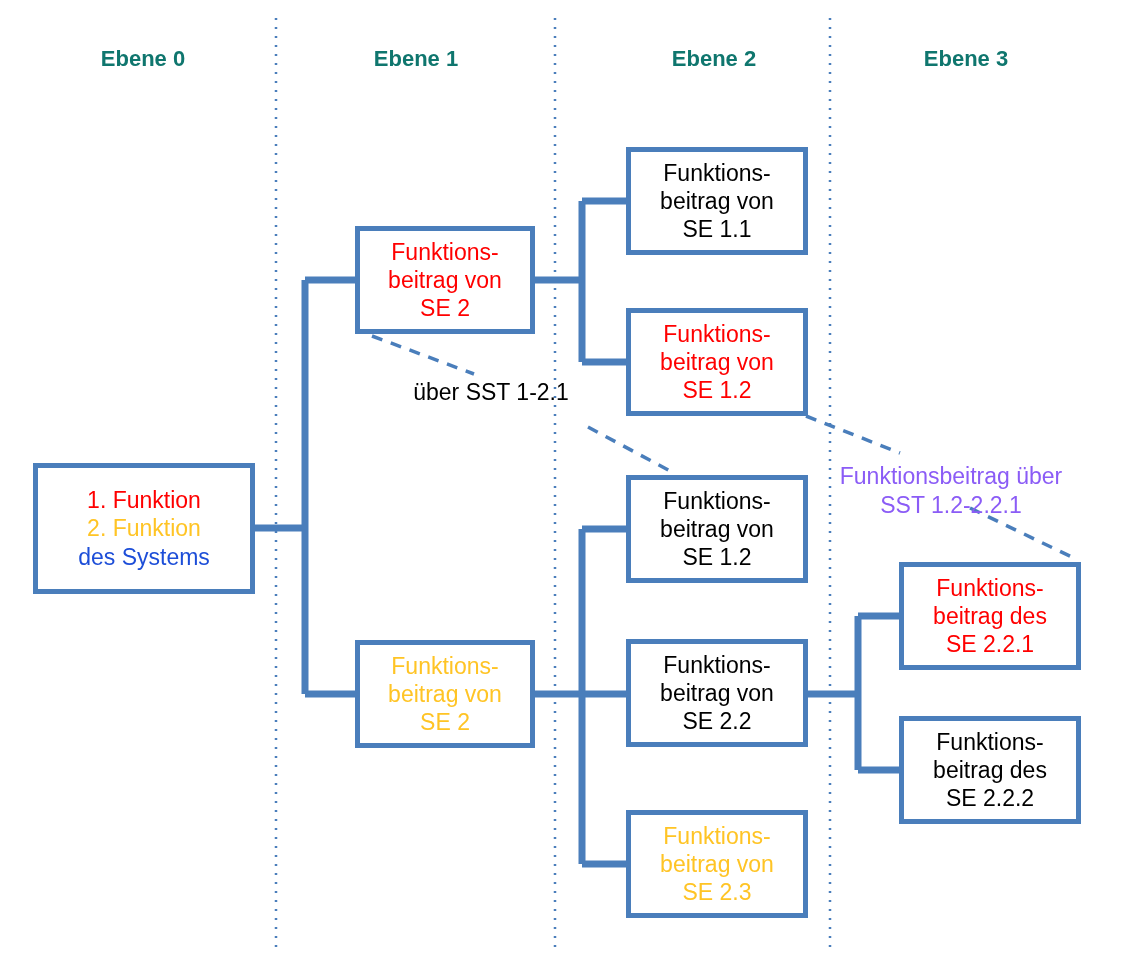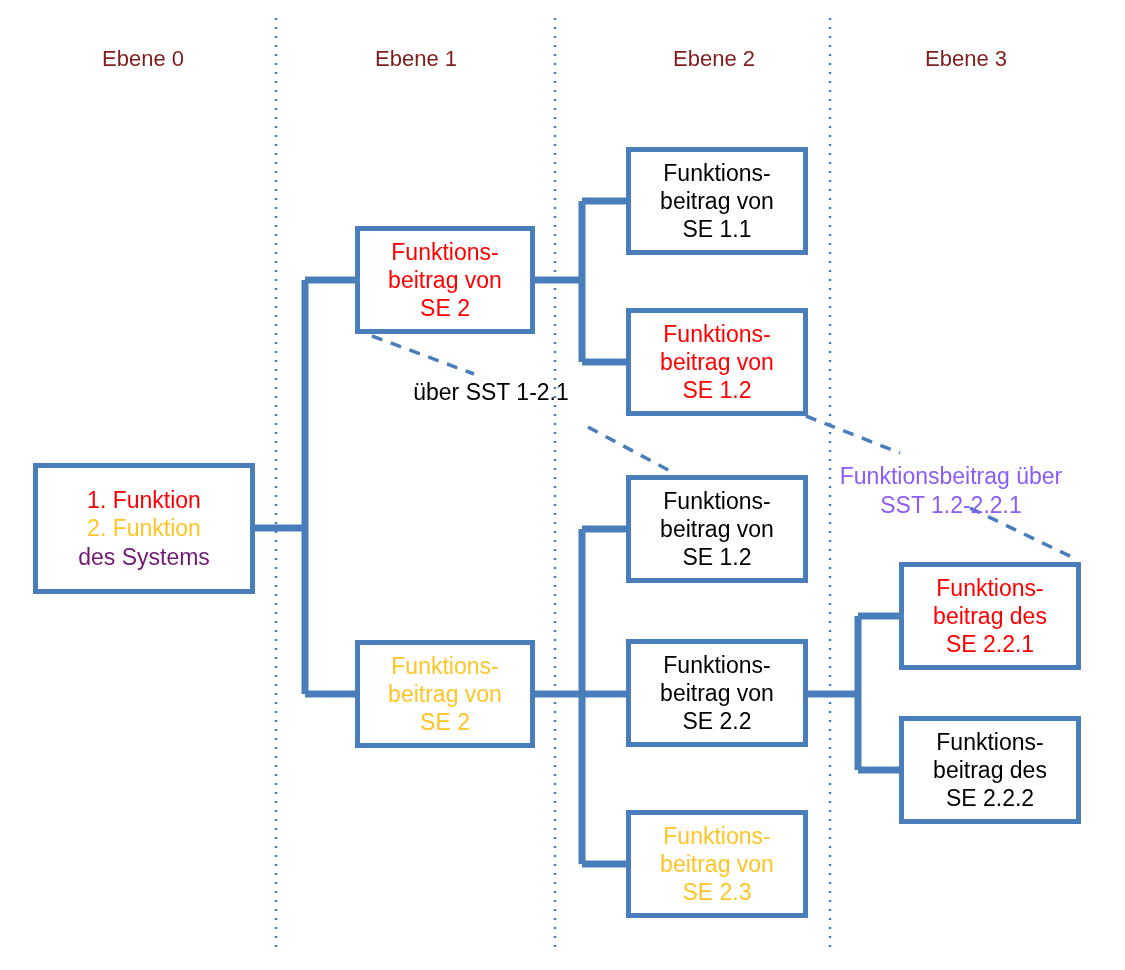--- a/index.html
+++ b/index.html
@@ -18,45 +18,46 @@
   #wires {
     position: absolute;
     left: 0; top: 0;
     width: 1125px;
     height: 970px;
     pointer-events: none;
   }
   .level-label {
     position: absolute;
     font-size: 22px;
-    color: #7f1d1d;
+    color: #0f766e;
     text-align: right;
     white-space: nowrap;
     transform: translateX(-50%);
+    font-weight: bold;
   }
   .node {
     position: absolute;
     box-sizing: border-box;
     background: #ffffff;
     border: 5px solid #4a7ebb;
     display: flex;
     align-items: center;
     justify-content: center;
     text-align: center;
     line-height: 1.22;
     font-size: 23px;
     color: #000000;
   }
   .node .txt { display: block; width: 100%; }
   .node.black  { color: #000000; }
   .node.red    { color: #ff0000; }
   .node.yellow { color: #ffc425; }
   .node-multicolor .l-red    { color: #ff0000; }
   .node-multicolor .l-yellow { color: #ffc425; }
-  .node-multicolor .l-black  { color: #701a75; }
+  .node-multicolor .l-black  { color: #1d4ed8; }
 
   .annotation {
     position: absolute;
     font-size: 23px;
     text-align: center;
     line-height: 1.25;
     white-space: nowrap;
     transform: translateX(-50%);
   }
   .annotation.black { color: #000000; }

